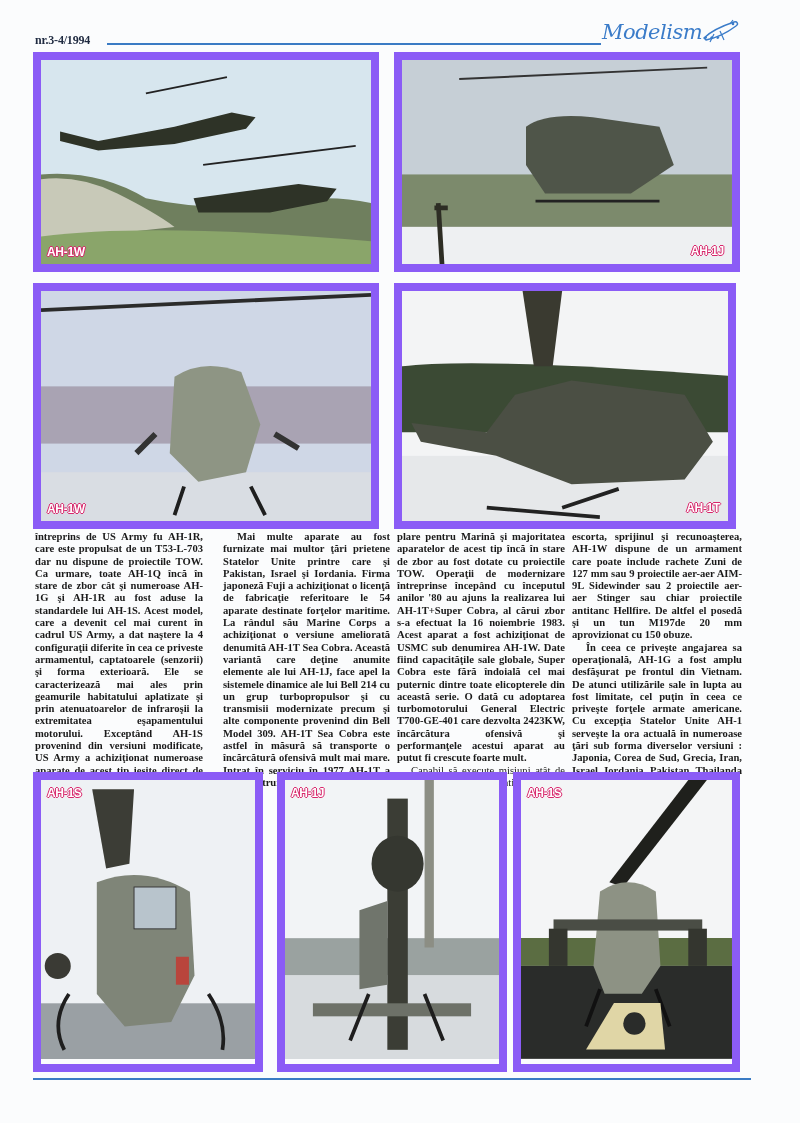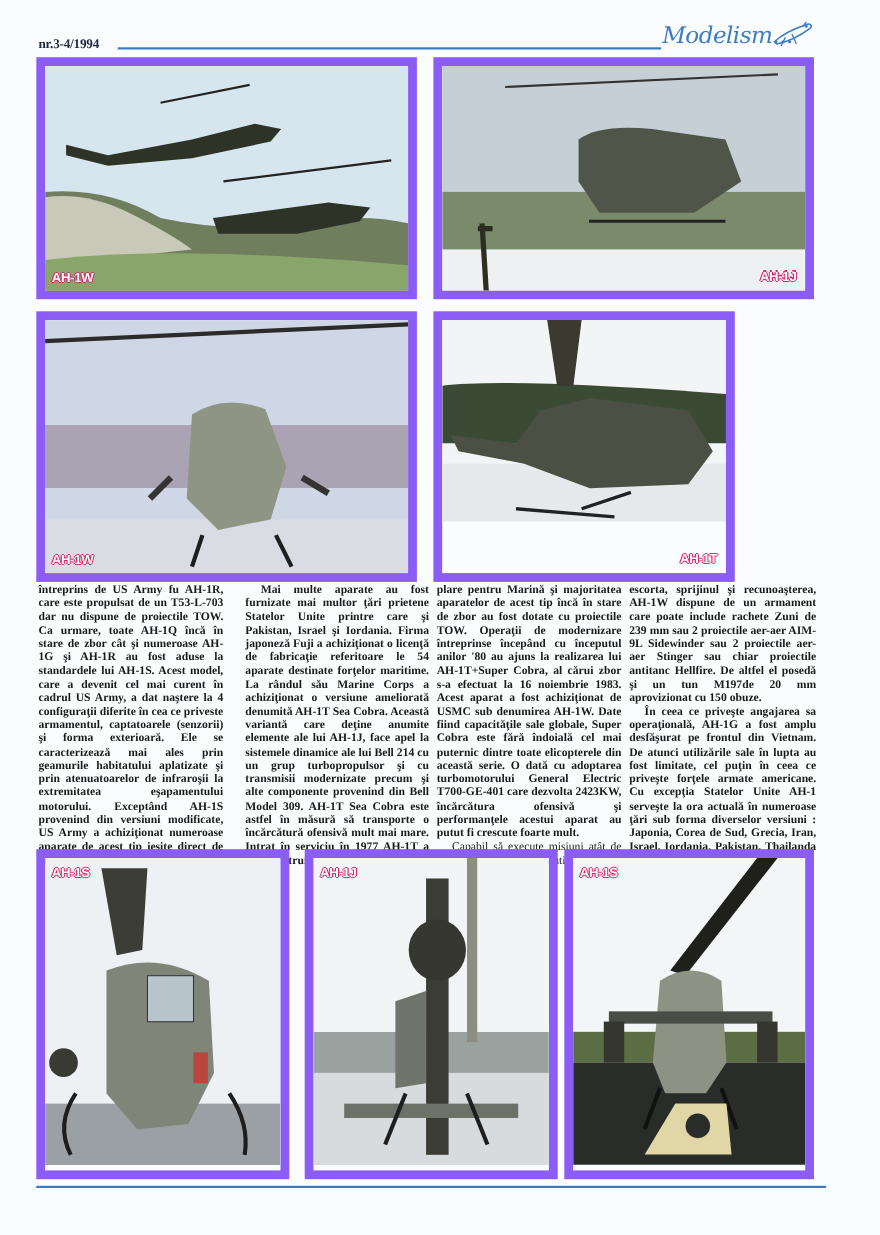--- a/index.html
+++ b/index.html
@@ -81,21 +81,21 @@
     <rect y="100" width="346" height="60" fill="#a9a3b3"></rect>
     <rect y="190" width="346" height="56" fill="#d9dde3"></rect>
     <path d="M0 20 L346 4" stroke="#2b2b2b" stroke-width="4"></path>
     <path d="M140 90 Q170 70 210 85 L230 140 L215 190 L165 200 L135 170 Z" fill="#8e9584"></path>
     <path d="M120 150 L100 170 M245 150 L270 165" stroke="#333" stroke-width="6"></path>
     <path d="M150 205 L140 235 M220 205 L235 235" stroke="#1e1e1e" stroke-width="4"></path>
   </svg>
   <div class="label bl">AH-1W</div>
 </div>
 
-<div class="photo" style="left:394px;top:283px;width:274px;height:246px;">
+<div class="photo" style="left:394px;top:283px;width:342px;height:246px;">
   <svg class="scene" viewBox="0 0 346 246" preserveAspectRatio="none">
     <rect width="346" height="246" fill="#f3f4f5"></rect>
     <path d="M0 80 Q80 70 346 90 L346 150 L0 150 Z" fill="#3b4a34"></path>
     <rect y="175" width="346" height="71" fill="#e6e8ea"></rect>
     <path d="M128 0 L170 0 L160 80 L140 80 Z" fill="#3a3a30"></path>
     <path d="M10 140 L90 150 L120 110 L180 95 L300 110 L330 160 L300 200 L180 205 L100 175 L20 160 Z" fill="#4b4f44"></path>
     <path d="M90 230 L210 240 M170 230 L230 210" stroke="#222" stroke-width="4"></path>
   </svg>
   <div class="label br">AH-1T</div>
 </div>
@@ -104,21 +104,21 @@
   <p class="bold-run">întreprins de US Army fu AH-1R, care este propulsat de un T53-L-703 dar nu dispune de proiectile TOW. Ca urmare, toate AH-1Q încă în stare de zbor cât şi numeroase AH-1G şi AH-1R au fost aduse la standardele lui AH-1S. Acest model, care a devenit cel mai curent în cadrul US Army, a dat naştere la 4 configuraţii diferite în cea ce priveste armamentul, captatoarele (senzorii) şi forma exterioară. Ele se caracterizează mai ales prin geamurile habitatului aplatizate şi prin atenuatoarelor de infraroşii la extremitatea eşapamentului motorului. Exceptând AH-1S provenind din versiuni modificate, US Army a achiziţionat numeroase aparate de acest tip ieşite direct de pe liniile de asamblaj.</p>
 </div>
 <div class="col" style="left:223px;width:167px;">
   <p class="indent bold-run">Mai multe aparate au fost furnizate mai multor ţări prietene Statelor Unite printre care şi Pakistan, Israel şi Iordania. Firma japoneză Fuji a achiziţionat o licenţă de fabricaţie referitoare le 54 aparate destinate forţelor maritime. La rândul său Marine Corps a achiziţionat o versiune ameliorată denumită AH-1T Sea Cobra. Această variantă care deţine anumite elemente ale lui AH-1J, face apel la sistemele dinamice ale lui Bell 214 cu un grup turbopropulsor şi cu transmisii modernizate precum şi alte componente provenind din Bell Model 309. AH-1T Sea Cobra este astfel în măsură să transporte o încărcătură ofensivă mult mai mare. Intrat în serviciu în 1977 AH-1T a fost construit în 50 de exem-</p>
 </div>
 <div class="col" style="left:397px;width:168px;">
   <p class="bold-run">plare pentru Marină şi majoritatea aparatelor de acest tip încă în stare de zbor au fost dotate cu proiectile TOW. Operaţii de modernizare întreprinse începând cu începutul anilor '80 au ajuns la realizarea lui AH-1T+Super Cobra, al cărui zbor s-a efectuat la 16 noiembrie 1983. Acest aparat a fost achiziţionat de USMC sub denumirea AH-1W. Date fiind capacităţile sale globale, Super Cobra este fără îndoială cel mai puternic dintre toate elicopterele din această serie. O dată cu adoptarea turbomotorului General Electric T700-GE-401 care dezvolta 2423KW, încărcătura ofensivă şi performanţele acestui aparat au putut fi crescute foarte mult.</p>
   <p class="indent">Capabil să execute misiuni atât de diverse cum sunt: lupta antitanc,</p>
 </div>
 <div class="col" style="left:572px;width:170px;">
-  <p class="bold-run">escorta, sprijinul şi recunoaşterea, AH-1W dispune de un armament care poate include rachete Zuni de 239 mm sau 2 proiectile aer-aer AIM-9L Sidewinder sau 2 proiectile aer-aer Stinger sau chiar proiectile antitanc Hellfire. De altfel el posedă şi un tun M197de 20 mm aprovizionat cu 150 obuze.</p>
+  <p class="bold-run">escorta, sprijinul şi recunoaşterea, AH-1W dispune de un armament care poate include rachete Zuni de 127 mm sau 9 proiectile aer-aer AIM-9L Sidewinder sau 2 proiectile aer-aer Stinger sau chiar proiectile antitanc Hellfire. De altfel el posedă şi un tun M197de 20 mm aprovizionat cu 150 obuze.</p>
   <p class="indent bold-run">În ceea ce priveşte angajarea sa operaţională, AH-1G a fost amplu desfăşurat pe frontul din Vietnam. De atunci utilizările sale în lupta au fost limitate, cel puţin în ceea ce priveşte forţele armate americane. Cu excepţia Statelor Unite AH-1 serveşte la ora actuală în numeroase ţări sub forma diverselor versiuni : Japonia, Corea de Sud, Grecia, Iran, Israel, Iordania, Pakistan, Thailanda şi Turcia.</p>
 </div>
 
 <div class="photo" style="left:33px;top:772px;width:230px;height:300px;">
   <svg class="scene" viewBox="0 0 230 300" preserveAspectRatio="none">
     <rect width="230" height="300" fill="#eef1f4"></rect>
     <rect y="240" width="230" height="60" fill="#9aa0a4"></rect>
     <path d="M55 10 L100 10 L95 90 L70 95 Z" fill="#3c3d36"></path>
     <path d="M60 110 Q110 90 160 120 L165 210 L140 260 L90 265 L60 230 Z" fill="#7f8578"></path>
     <rect x="100" y="115" width="45" height="45" fill="#b8c4cc" stroke="#333"></rect>

